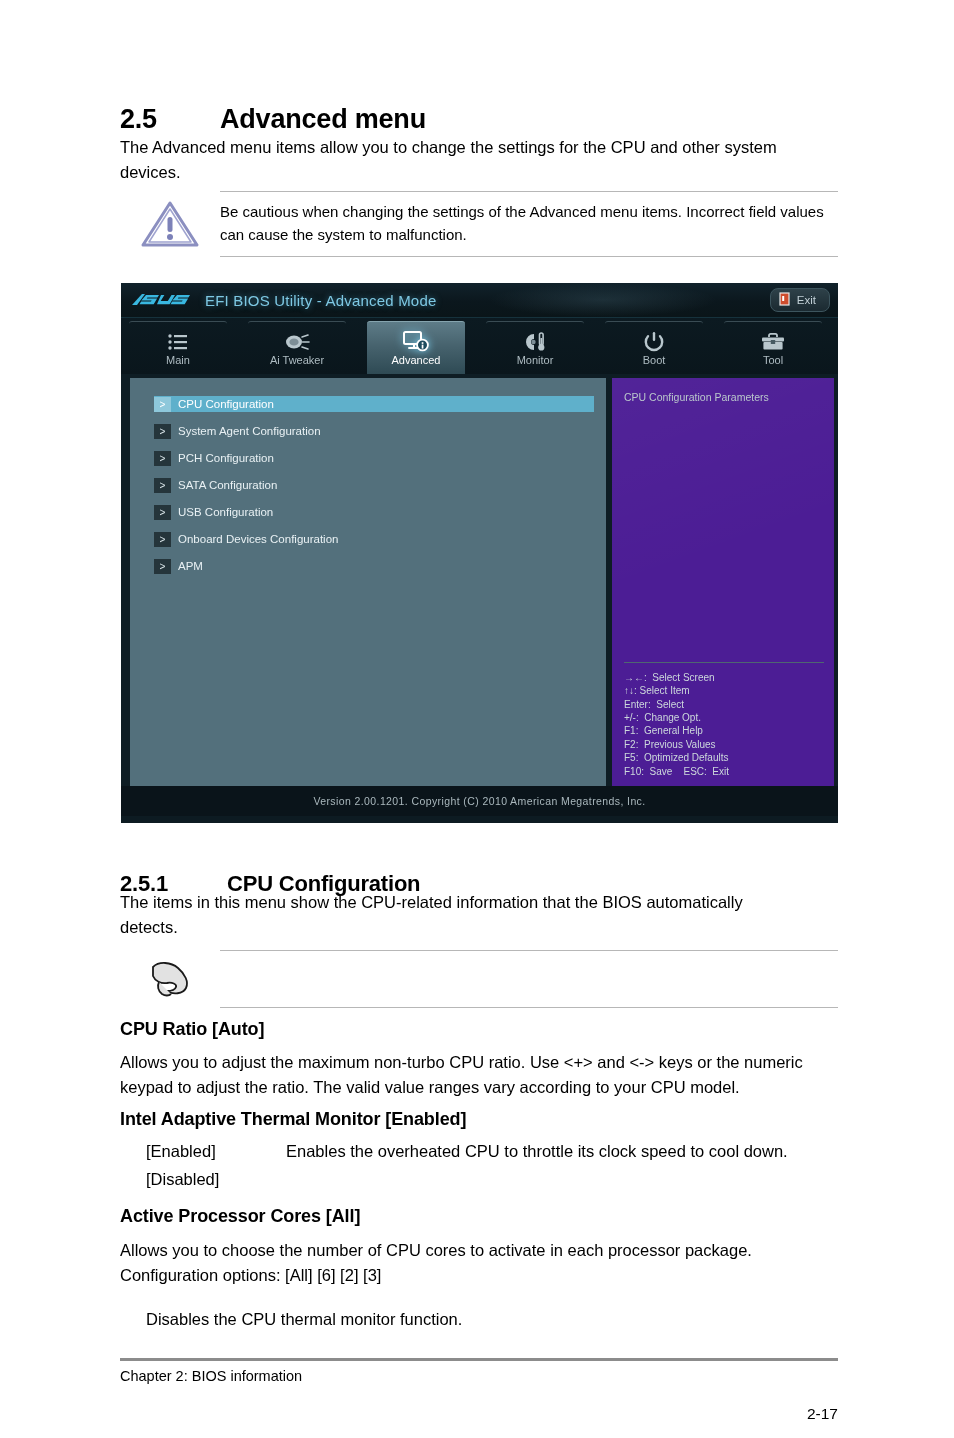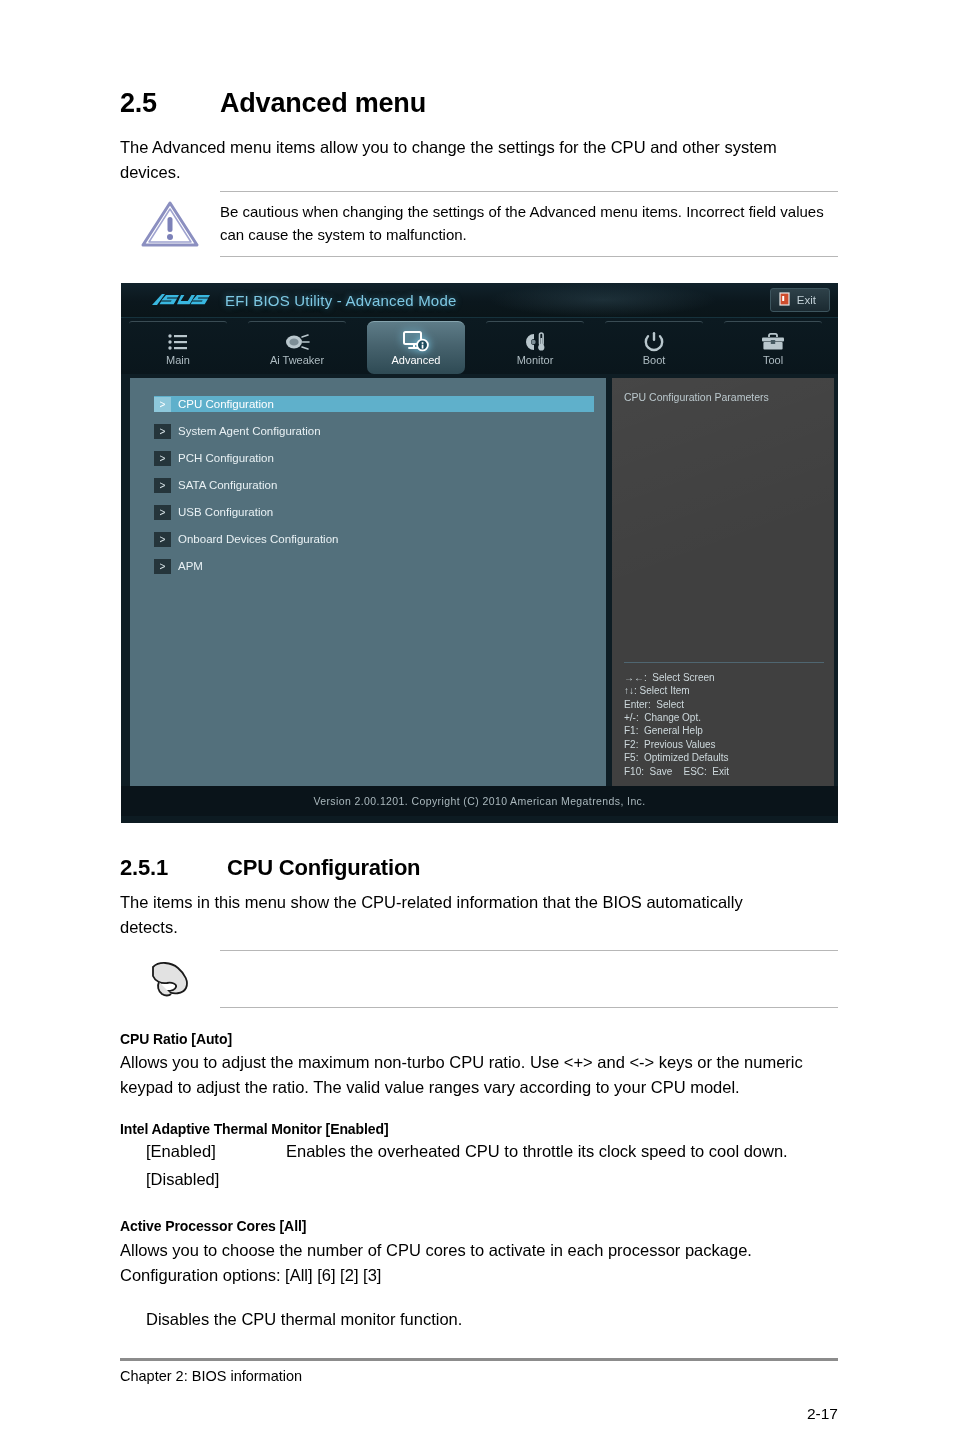--- a/index.html
+++ b/index.html
@@ -18,21 +18,21 @@
 
   
   .doc-section-head {
     position: absolute;
     left: 120px;
     display: flex;
     align-items: baseline;
     font-weight: bold;
     letter-spacing: -0.2px;
   }
-  .doc-section-head .num { display: inline-block; }
+  .doc-section-head .num { display: inline-block; margin-top: 16px; }
   .doc-section-head .ttl { display: inline-block; }
 
   #h25 { top: 88px; font-size: 27px; }
   #h25 .num { width: 100px; }
   #h251 { top: 855px; font-size: 22px; }
   #h251 .num { width: 107px; }
 
   .body-text {
     position: absolute;
     left: 120px;
@@ -67,24 +67,23 @@
   .notebox .txt {
     font-size: 15px;
     line-height: 23px;
     padding: 8px 6px 10px 0;
   }
 
   
   .sub-head {
     position: absolute;
     left: 120px;
-    font-size: 14px;
+    font-size: 18px;
     font-weight: bold;
     letter-spacing: -0.1px;
-    margin-top: 12px;
   }
   .opt-row {
     position: absolute;
     left: 120px;
     font-size: 16.5px;
     display: flex;
     margin-left: 26px;
   }
   .opt-row .k { width: 140px; flex: 0 0 140px; }
 
@@ -99,21 +98,20 @@
     overflow: hidden;
     font-family: "Liberation Sans", sans-serif;
   }
   .bios-top {
     position: relative;
     height: 35px;
     background: linear-gradient(180deg,#11222b 0%, #0b171d 55%, #0a1519 100%);
     border-bottom: 1px solid #16323c;
     display: flex;
     align-items: center;
-    padding-left: 20px;
   }
   .bios-top::after{
     content:"";
     position:absolute; right:120px; top:0; width:230px; height:100%;
     background: radial-gradient(ellipse at center, rgba(120,170,190,.16), rgba(0,0,0,0) 70%);
     pointer-events:none;
   }
   .asus-logo {
     margin-left: 10px;
     width: 64px; height: 17px;
@@ -126,21 +124,21 @@
     letter-spacing: .2px;
     text-shadow: 0 0 6px rgba(90,190,225,.55);
   }
   .exit-btn {
     position: absolute;
     right: 8px; top: 5px;
     height: 24px;
     padding: 0 13px 0 8px;
     background: linear-gradient(180deg,#2e4149,#1b2a31);
     border: 1px solid #3d555e;
-    border-radius: 3px;
+    border-radius: 8px;
     display: flex; align-items: center; gap: 7px;
     color: #c2d0d6; font-size: 11.5px;
   }
 
   .tabs {
     display: flex;
     height: 56px;
     padding: 3px 16px 0 8px;
     gap: 21px;
     background: linear-gradient(180deg,#0c1a21,#0a161c);
@@ -154,21 +152,20 @@
     gap: 2px;
     color: #aebcc2;
     font-size: 11px;
     border-top: 1px solid #3a4c54;
   }
   .tab .ico { height: 22px; display: flex; align-items: flex-end; }
   .tab.active {
     background: linear-gradient(180deg,#5e7c88 0%, #47636e 45%, #2e4a54 100%);
     color: #ffffff;
     border-top: 1px solid #86a4ae;
-    border-radius: 7px;
   }
   .tab.active .ico svg { filter: drop-shadow(0 0 4px rgba(130,220,255,.9)); }
 
   .bios-body {
     display: flex;
     height: 412px;
     background: #0e1d24;
     padding: 4px 4px 0 9px;
   }
   .bios-left {
@@ -197,21 +194,21 @@
     background: #5fb0cb;
     margin-right: 12px;
     color: #ffffff;
   }
   .menu-item.selected .arrow { background: #8ec8db; color:#ffffff; }
   .menu-item .lbl { padding-right: 4px; }
 
   .bios-right {
     flex: 1;
     margin-left: 6px;
-    background: #404040;
+    background: #4c1d95;
     position: relative;
     padding: 12px 10px 0 12px;
   }
   .bios-right::before{
     content:"";
     position:absolute; left:0; right:0; top:0; height:100%;
     background: linear-gradient(160deg, rgba(255,255,255,.03), rgba(0,0,0,0) 45%);
     pointer-events:none;
   }
   .help-text {

